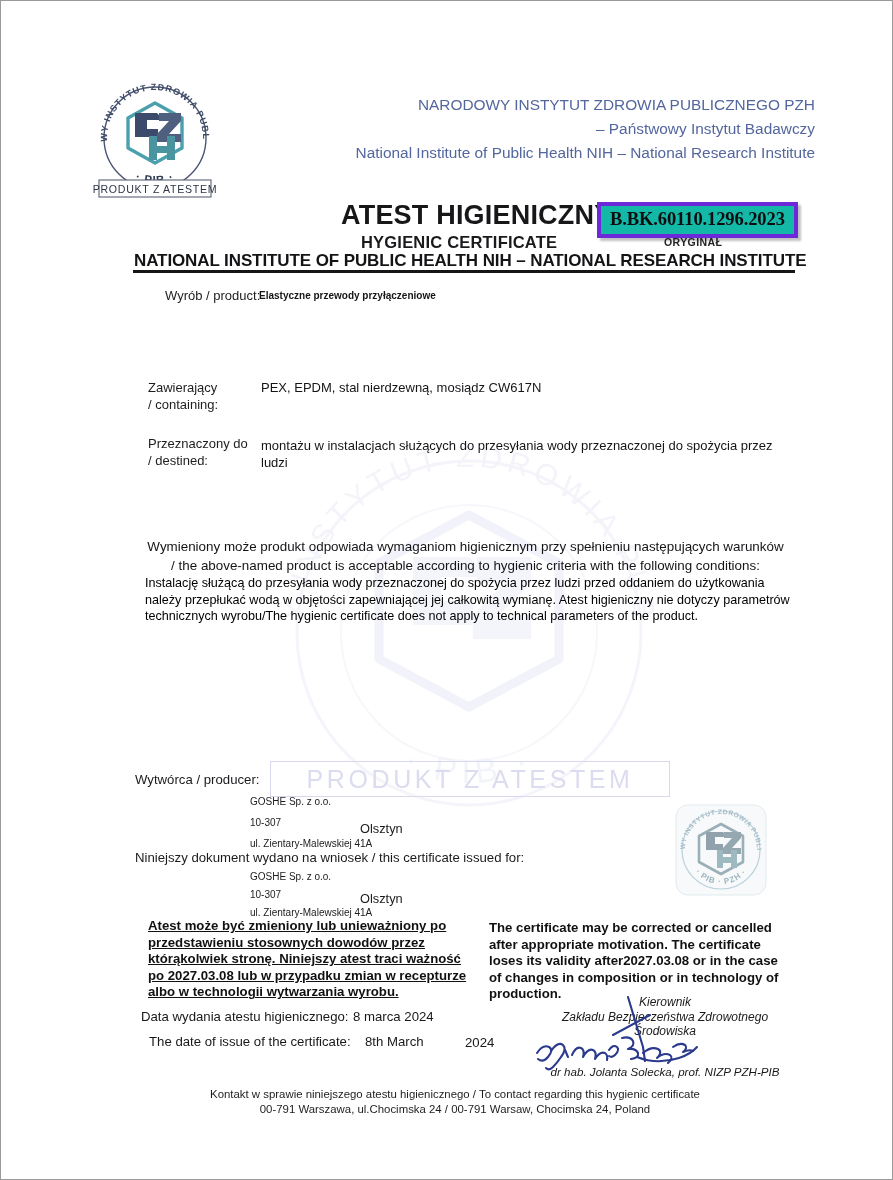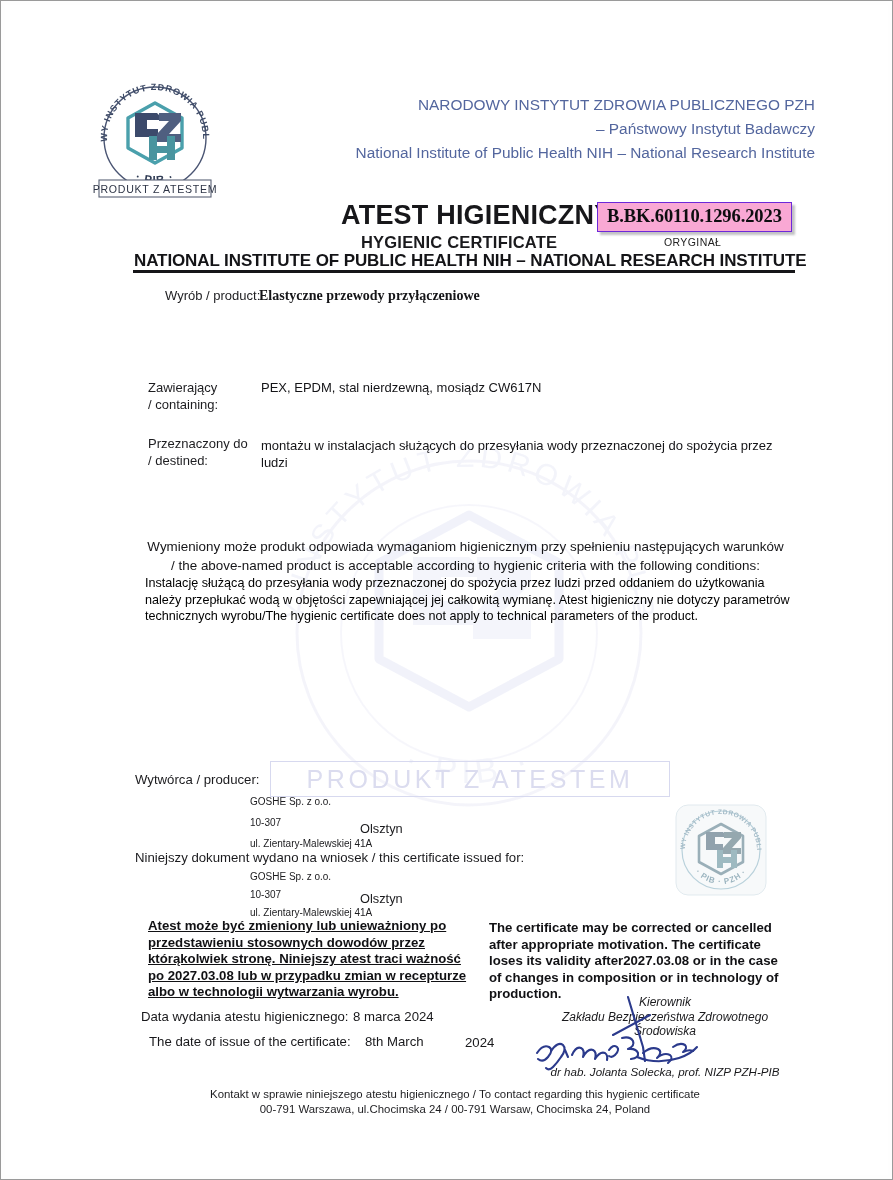--- a/index.html
+++ b/index.html
@@ -86,22 +86,22 @@
     font-weight: bold;
     letter-spacing: 0.2px;
     color: #17171a;
     z-index: 3;
   }
   .cert-number-box {
     position: absolute;
     left: 592px;
     top: 197px;
     padding: 3px 9px 4px 9px;
-    border: 1px solid #6d28d9;
-    background: #f9a8d4;
+    border: 4px solid #6d28d9;
+    background: #14b8a6;
     font-family: "Liberation Serif", serif;
     font-weight: bold;
     font-size: 18.5px;
     letter-spacing: -0.1px;
     color: #0d0d10;
     box-shadow: 3px 3px 2px rgba(120,120,125,0.45);
     z-index: 4;
     white-space: nowrap;
   }
   .title-sub {
@@ -112,21 +112,21 @@
     font-weight: bold;
     color: #1a1a1d;
     letter-spacing: 0.2px;
     z-index: 3;
   }
   .cert-original {
     position: absolute;
     left: 659px;
     top: 231px;
     font-size: 10.5px;
-    font-weight: normal;
+    font-weight: bold;
     color: #222;
     letter-spacing: 0.4px;
     z-index: 4;
   }
   .title-institute {
     position: absolute;
     left: 129px;
     top: 246px;
     width: 662px;
     text-align: center;
@@ -156,21 +156,21 @@
     z-index: 3;
     white-space: pre-line;
   }
   .fld-value {
     position: absolute;
     font-size: 13px;
     color: #151518;
     line-height: 17px;
     z-index: 3;
   }
-  .fld-value.bold { font-weight: bold; font-size: 14px; font-family: Liberation Serif, serif; }
+  .fld-value.bold { font-weight: bold; font-size: 10px; }
 
   
   .cond-head {
     position: absolute;
     left: 128px;
     top: 532px;
     width: 665px;
     text-align: center;
     font-size: 13.4px;
     color: #151518;

